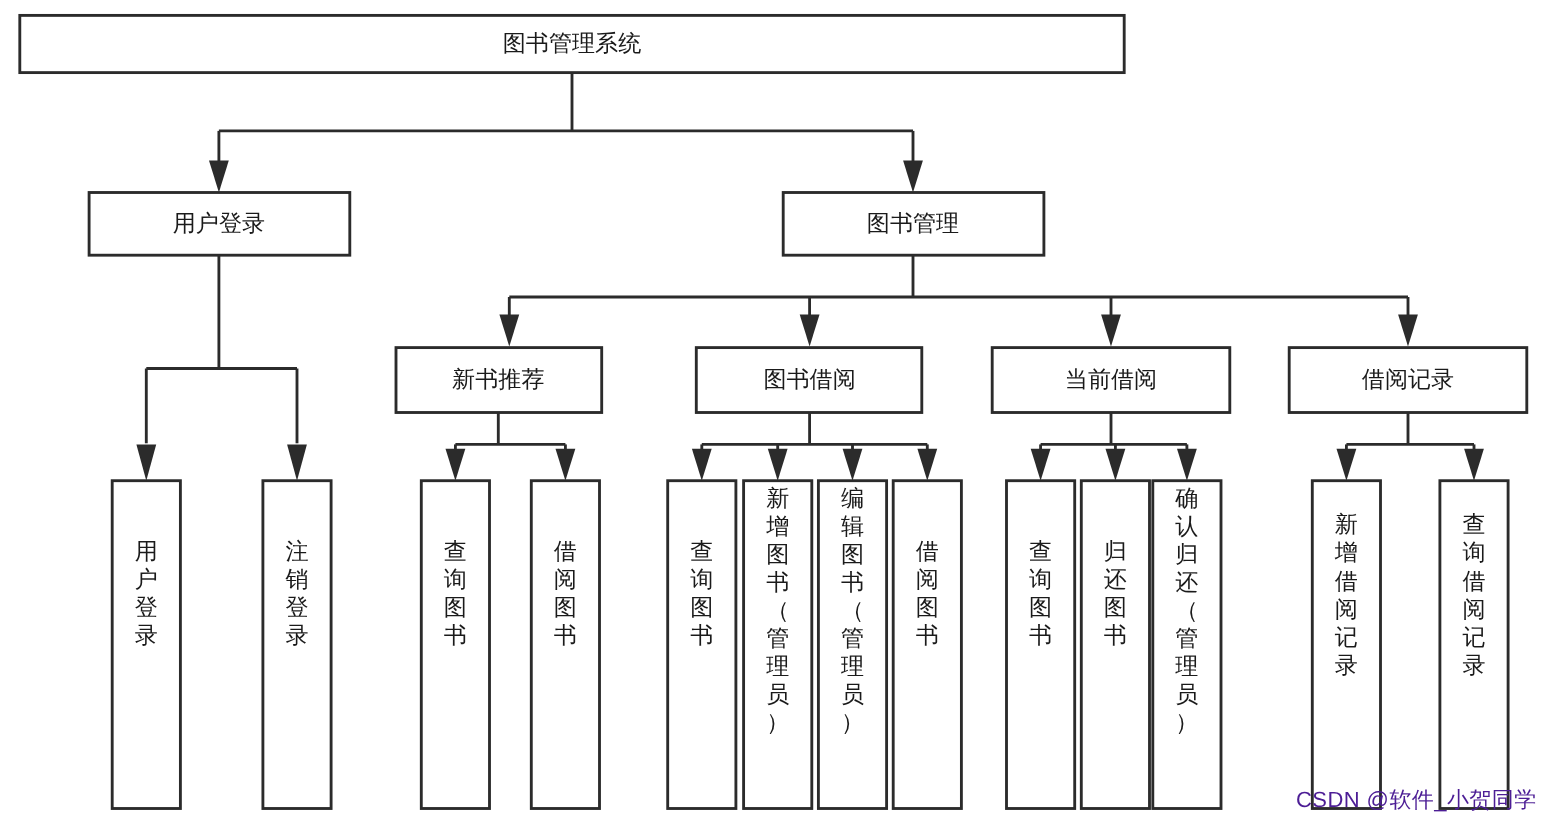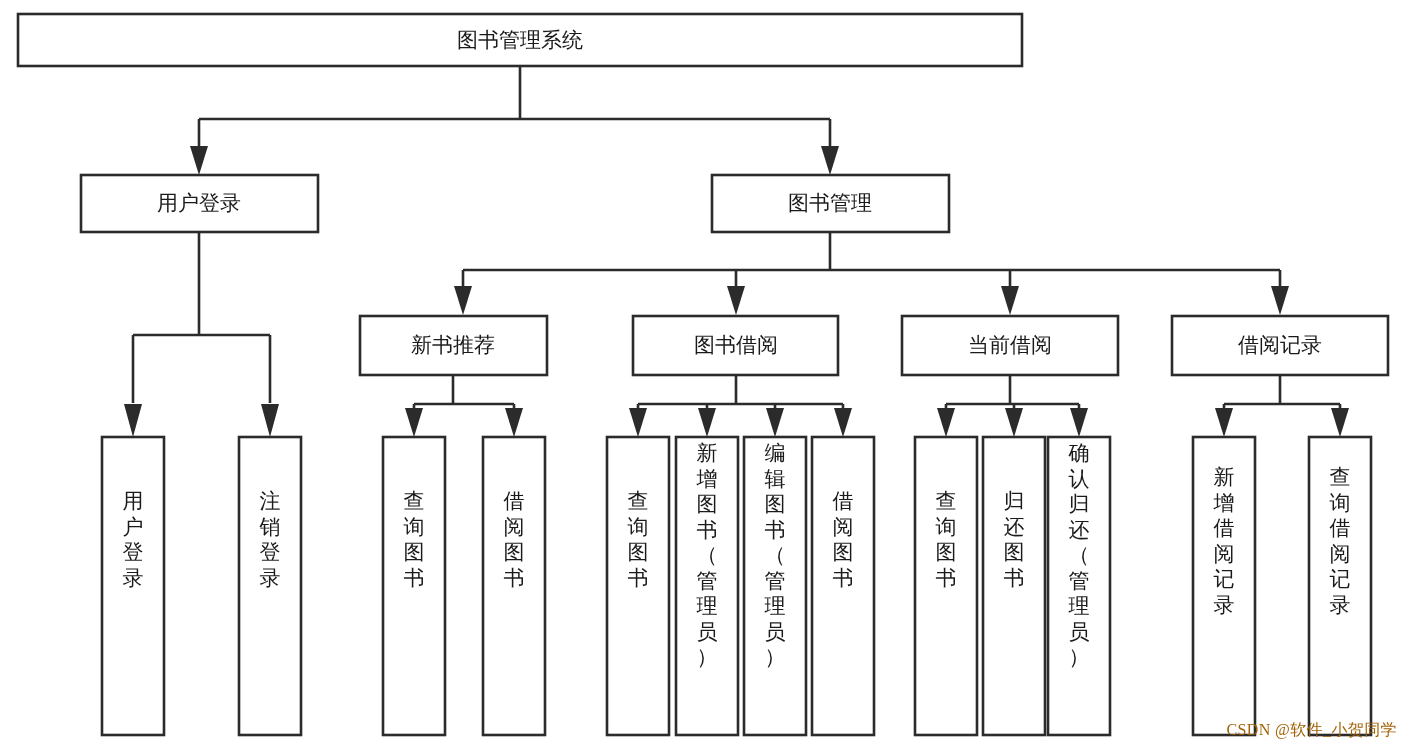--- a/index.html
+++ b/index.html
@@ -51,23 +51,23 @@
   .node-label-v {
     font-family: "DejaVu Sans", "Liberation Sans", sans-serif;
     font-size: 21px;
     fill: #1a1a1a;
     text-anchor: middle;
   }
   .watermark-text {
     position: absolute;
     right: 8px;
     bottom: 6px;
-    font-family: Liberation Serif, serif;
-    font-size: 16px;
-    color: #a16207;
+    font-family: Liberation Sans, sans-serif;
+    font-size: 20px;
+    color: #4c1d95;
     white-space: nowrap;
     letter-spacing: 0.4px;
   }
 </style>
 </head>
 <body>
 
 <div id="diagram-root">
 
   <svg class="diagram-canvas" viewBox="0 0 1405 747" xmlns="http://www.w3.org/2000/svg">

